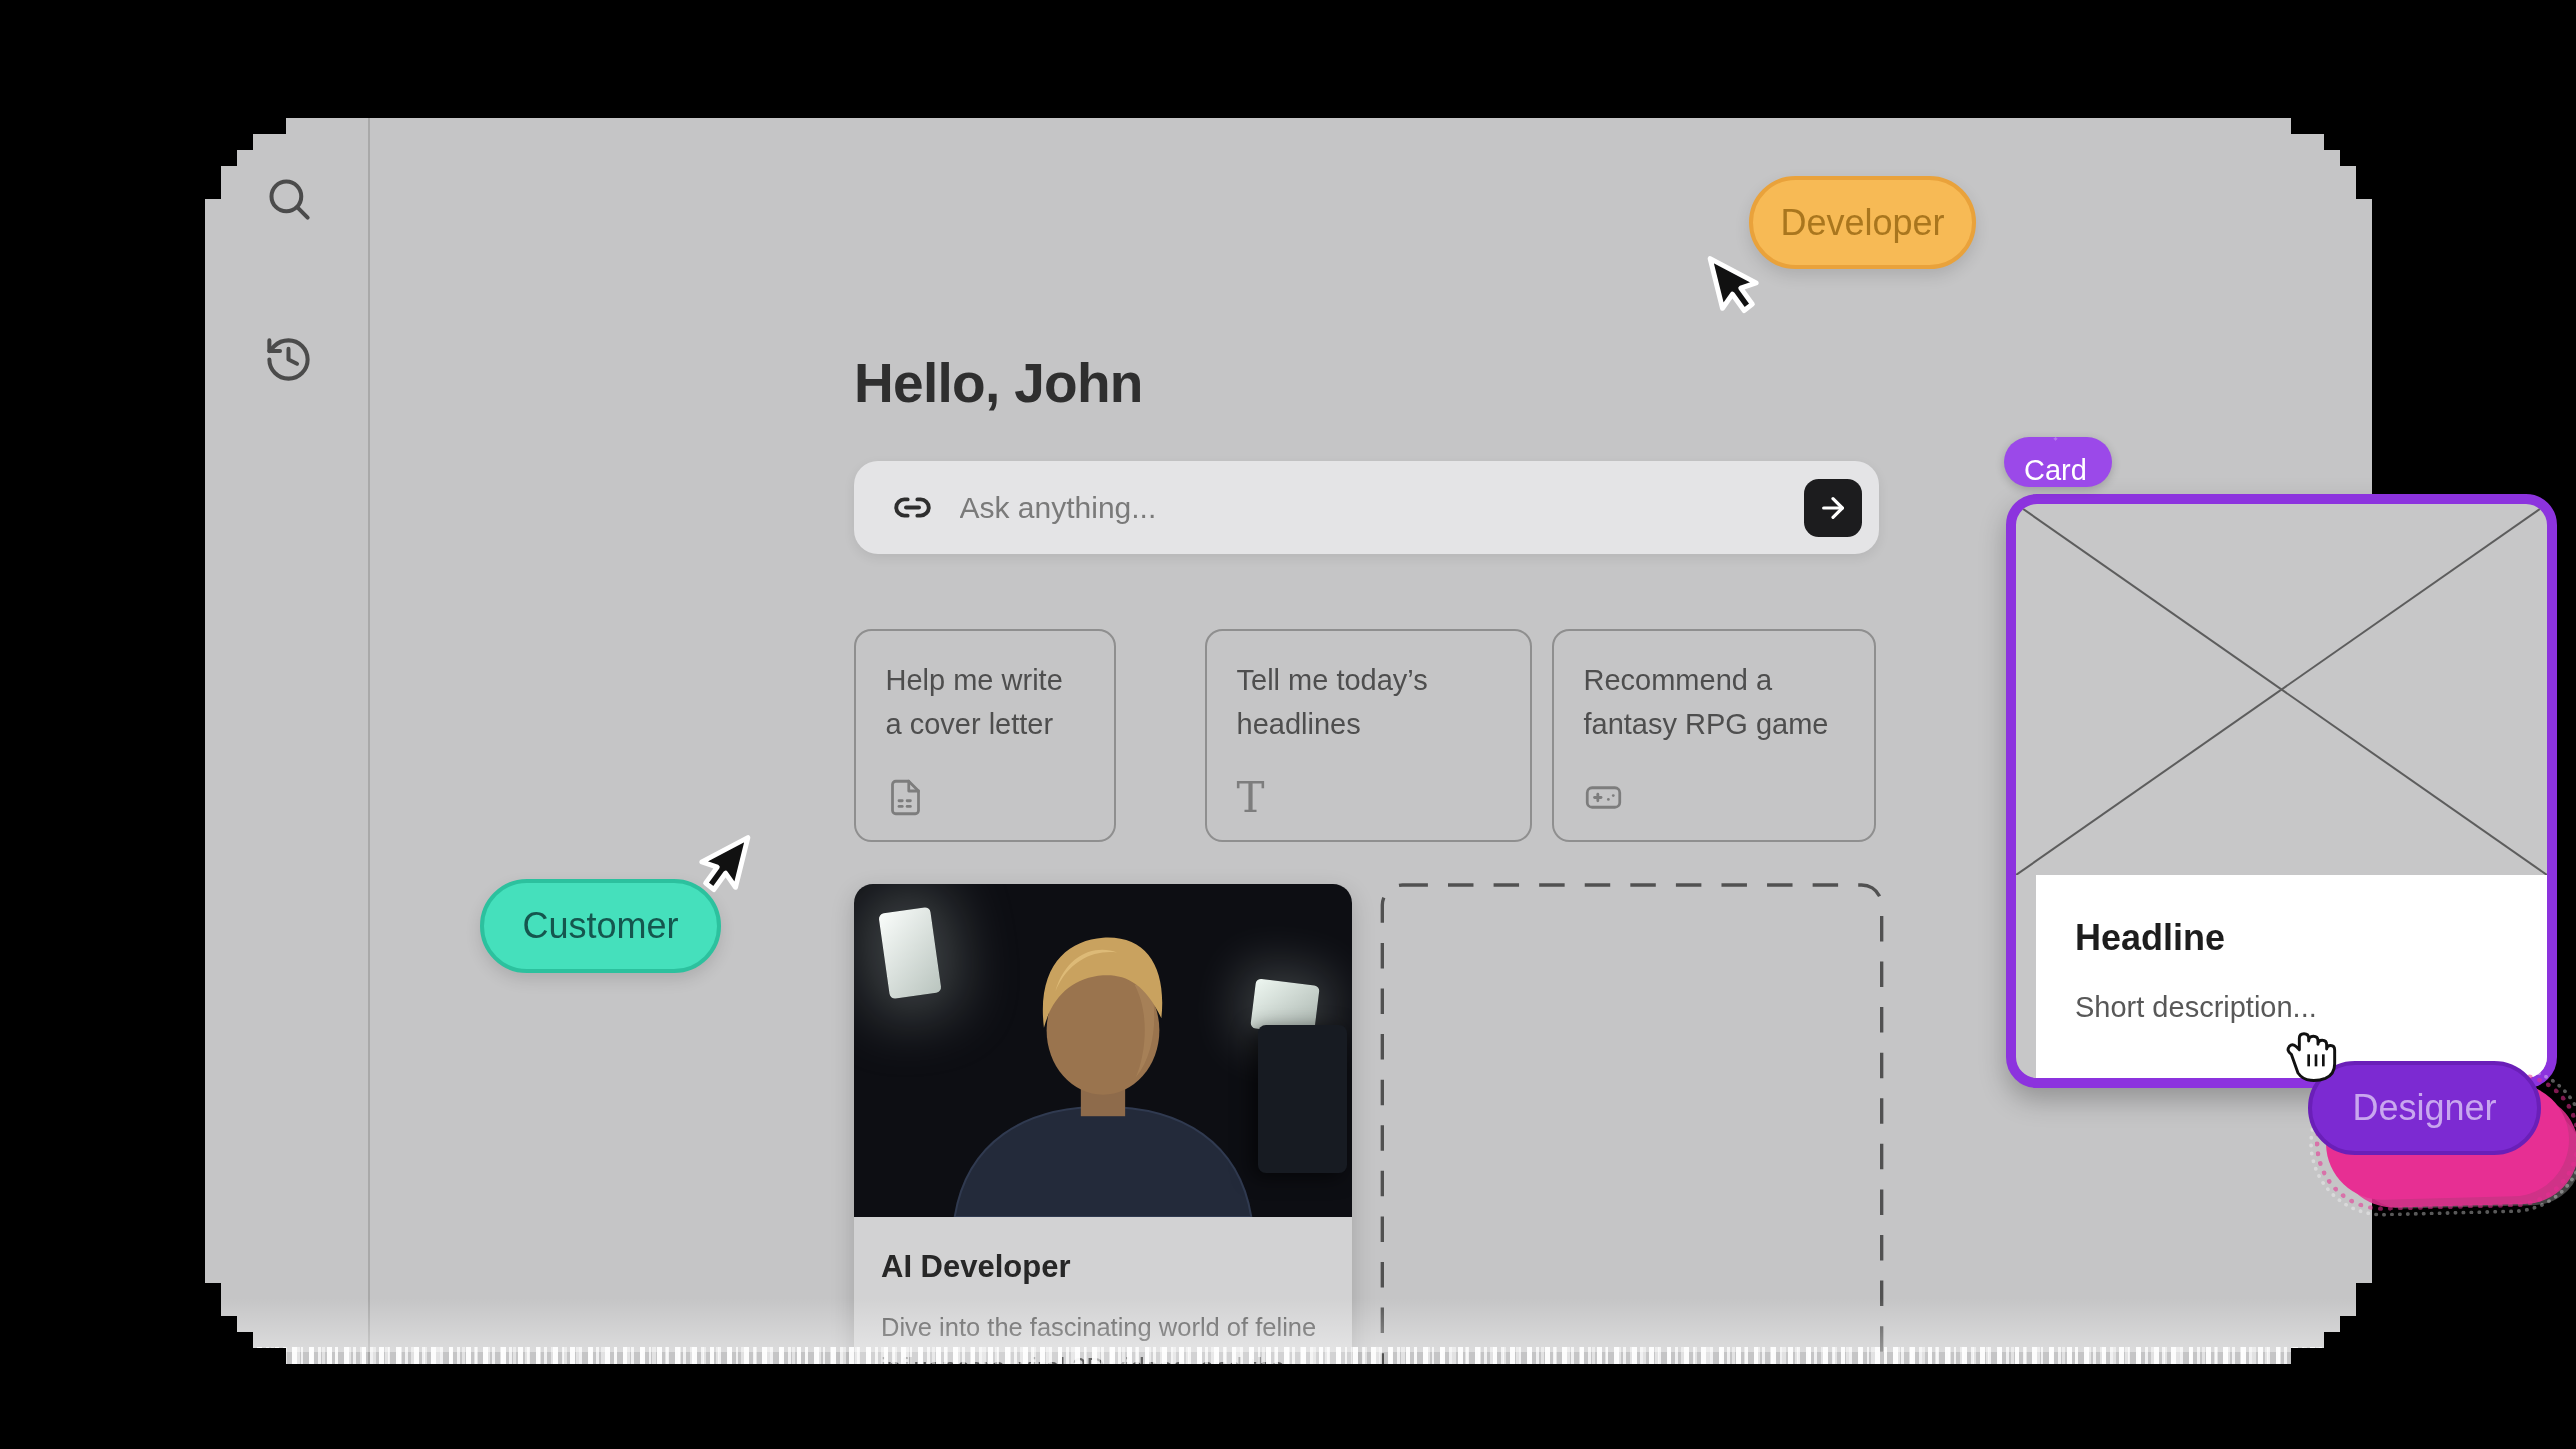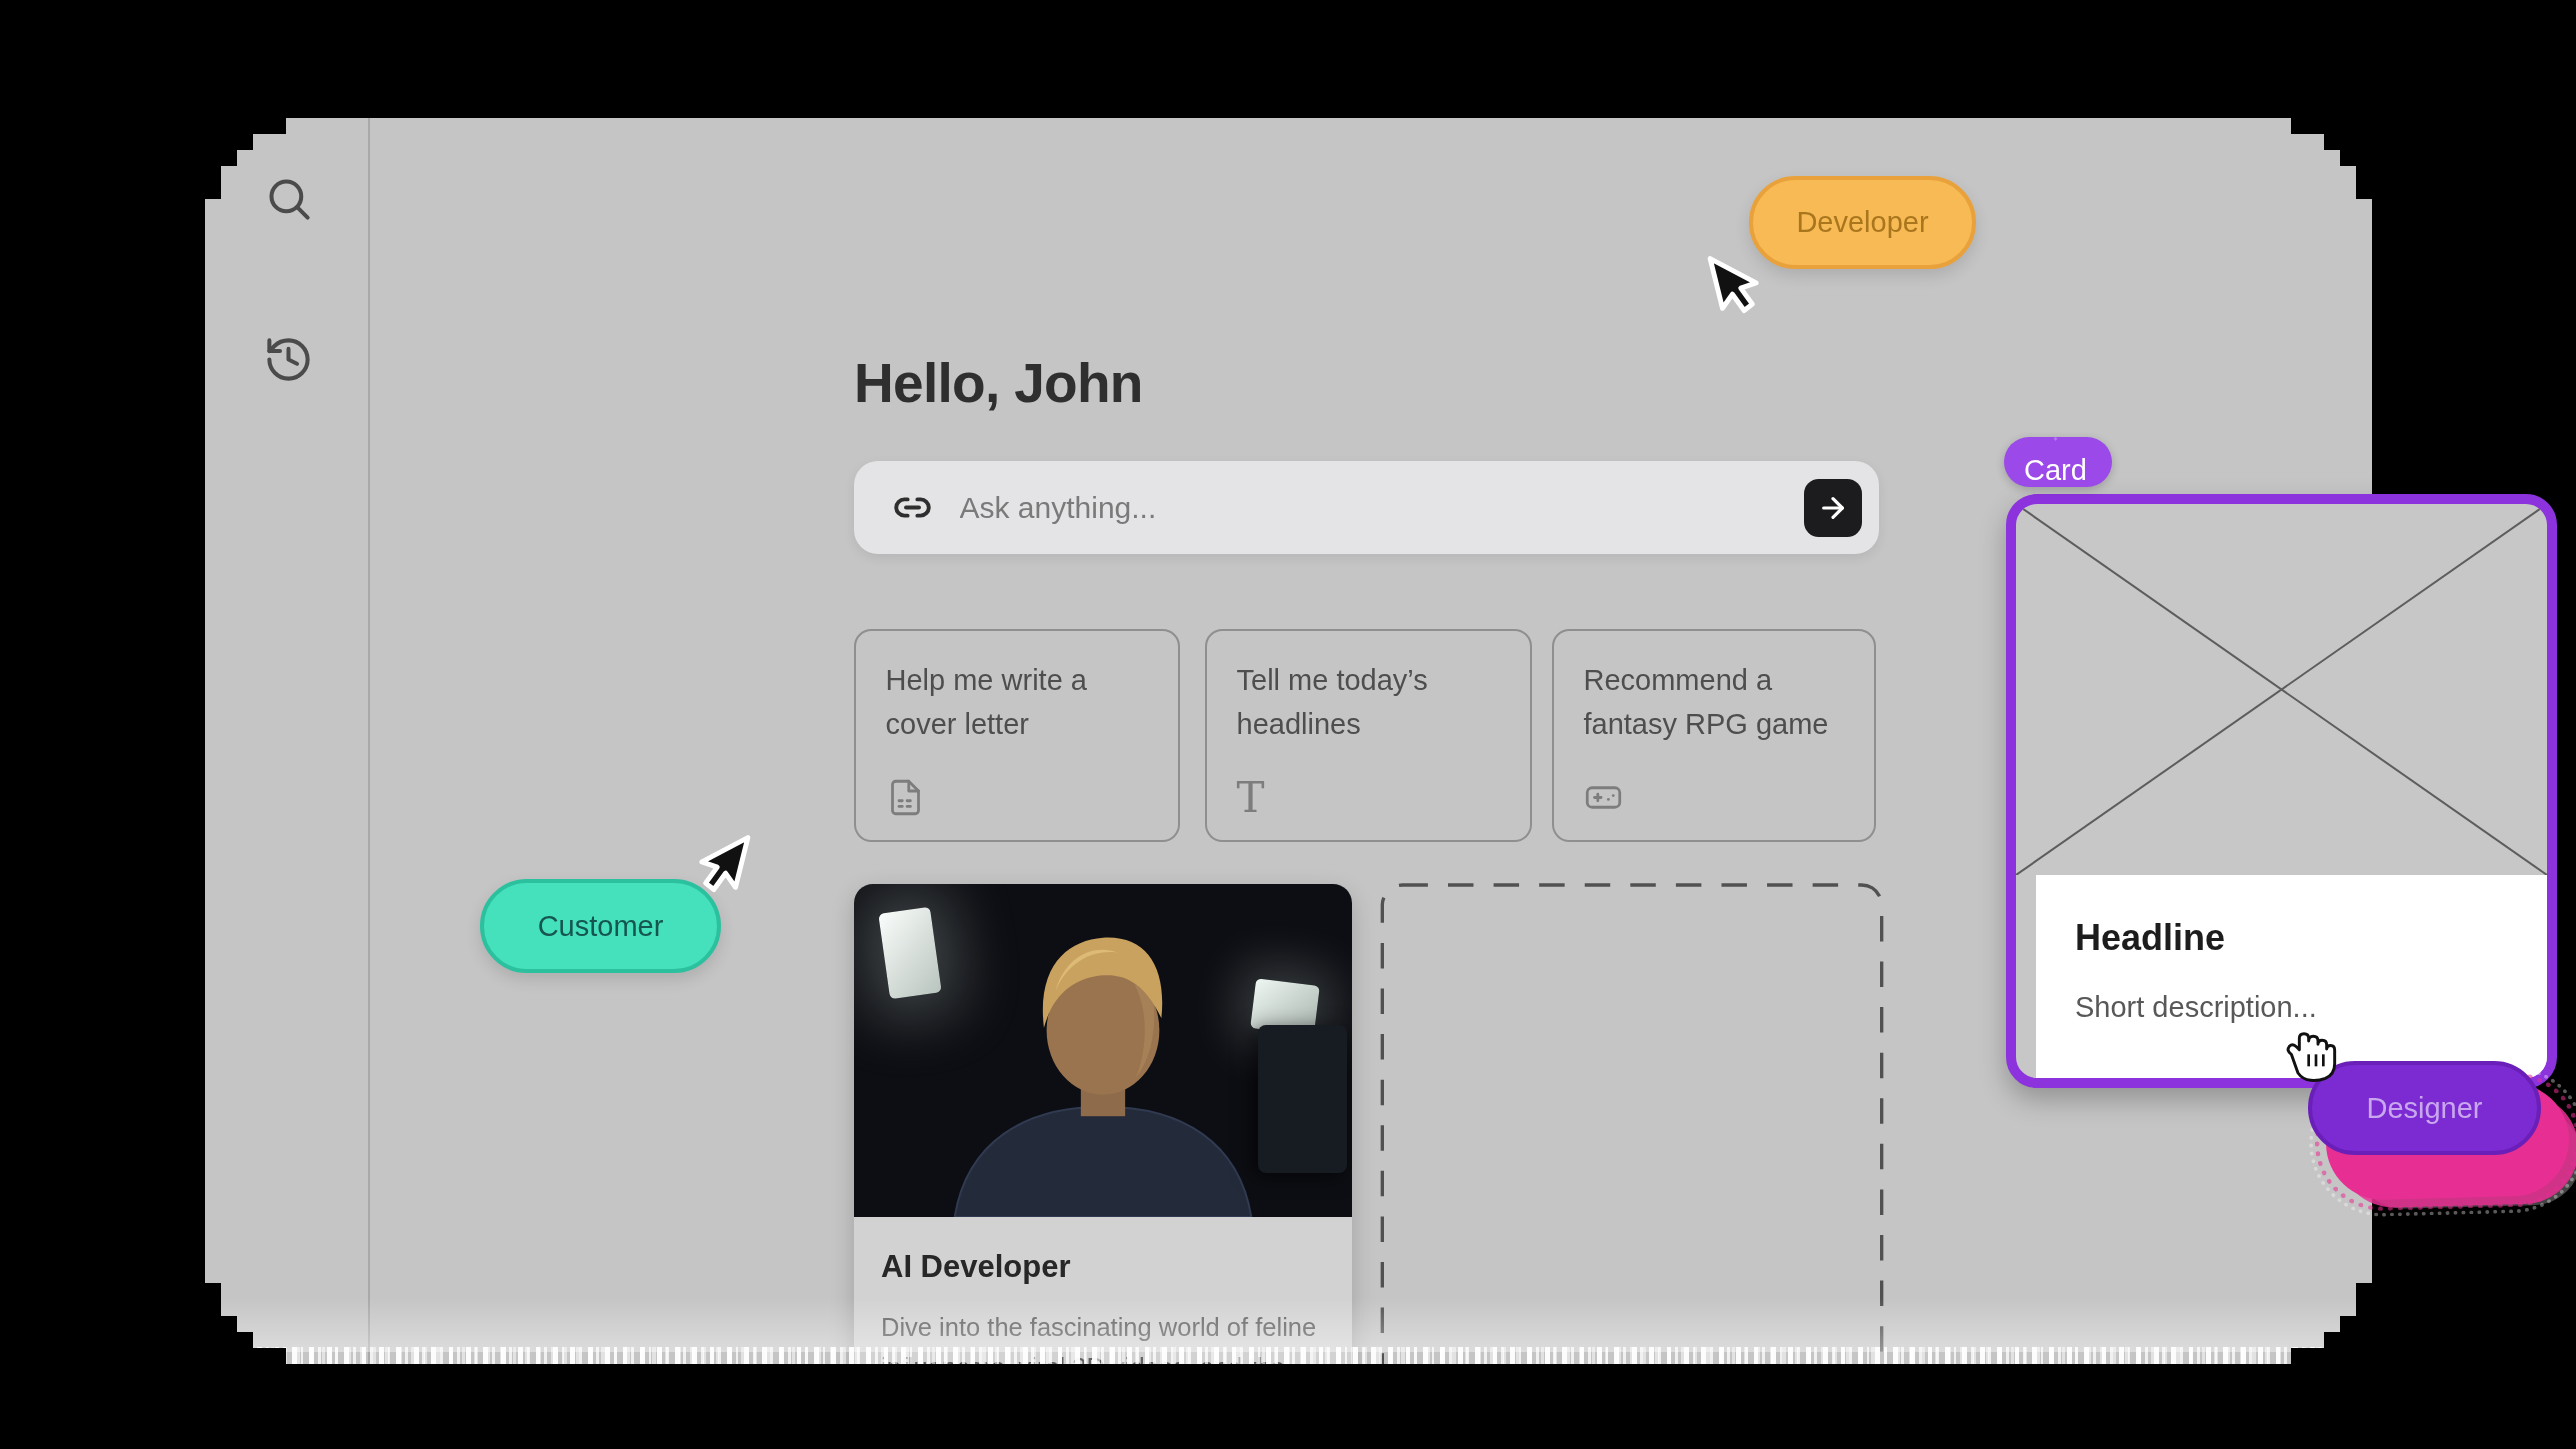--- a/index.html
+++ b/index.html
@@ -68,21 +68,21 @@
   .ask-submit svg{width:32px;height:32px;stroke:#FFFFFF;fill:none;stroke-width:2.4;stroke-linecap:round;stroke-linejoin:round;}
   
   .sugg{
     position:absolute;top:511px;height:213px;border:2px solid #8F8F8F;border-radius:17.4px;
     box-sizing:border-box;padding:28px 29.5px;
   }
   .sugg .lbl{font-size:29px;line-height:1.5;color:#4E4E4E;max-width:282px;}
   .sugg .ic{position:absolute;left:29.5px;bottom:23px;width:39px;height:39px;color:#7D7D7D;}
   .sugg .ic svg{width:100%;height:100%;stroke:#7D7D7D;fill:none;stroke-width:1.7;stroke-linecap:round;stroke-linejoin:round;}
   .sugg .ic .serif-t{font-family:"DejaVu Serif",serif;font-size:42px;color:#7D7D7D;line-height:39px;}
-  .sugg.s0{left:649px;width:326px}
+  .sugg.s0{left:649px;width:262px}
   .sugg.s1{left:1000px;width:327px}
   .sugg.s2{left:1347px;width:324px}
   
   .ai-card{
     position:absolute;left:649px;top:766px;width:498px;height:624px;
     border-radius:19px;background:#D2D2D3;overflow:hidden;
     box-shadow:0 8px 23px rgba(0,0,0,.18);
   }
   .ai-img{position:relative;width:498px;height:333px;background:#0D0E13;overflow:hidden;}
   .ai-img .soft1{position:absolute;left:29.5px;top:25.5px;width:52px;height:86px;background:linear-gradient(135deg,#FAFDFB,#B9C4BE);border-radius:5.4px;transform:rotate(-8deg);box-shadow:0 0 60px 20px rgba(220,235,228,.25);}
@@ -111,21 +111,21 @@
     position:absolute;left:2004px;top:437px;height:50px;z-index:45;
     background:#9B49E9;border-radius:25.5px;display:flex;align-items:center;gap:13.4px;
     padding:0 25.5px 0 20px;box-shadow:0 2.7px 9.4px rgba(0,0,0,.2);flex-direction:column;
   }
   .badge svg{width:31px;height:31px;stroke:#FFFFFF;fill:none;stroke-width:1.9;stroke-linejoin:round;}
   .badge .badge-label{color:#FFFFFF;font-size:29px;font-weight:500;}
   
   .pill{
     position:absolute;box-sizing:border-box;border-radius:48px;
     display:flex;align-items:center;justify-content:center;
-    font-size:29px;font-weight:500;z-index:50;text-align:right;
+    font-size:36px;font-weight:500;z-index:50;text-align:right;
   }
   .pill.developer{left:1749px;top:176px;width:227px;height:93px;background:#F7BA55;border:4.7px solid #E9A23B;color:#A9761E;box-shadow:0 6.7px 16px rgba(0,0,0,.12);}
   .pill.customer{left:480px;top:879px;width:241px;height:94px;background:#45E0BC;border:4.7px solid #2CC19E;color:#15564E;box-shadow:0 6.7px 16px rgba(0,0,0,.12);}
   .pill.designer{left:2308px;top:1061px;width:233px;height:94px;background:#7C2AD2;border:4.7px solid #6A1FB8;color:#C9A7EF;z-index:60;}
   .cursor{position:absolute;z-index:55;}
   .cursor svg{overflow:visible;}
   .cursor.dev{left:1709px;top:250px;width:51px;height:67px;transform:rotate(-14deg);}
   .cursor.cust{left:698px;top:829px;width:51px;height:67px;transform:scaleX(-1) rotate(-14deg);}
   .grab-cursor{position:absolute;left:2278px;top:1025px;width:64px;height:60px;z-index:70;}
   

